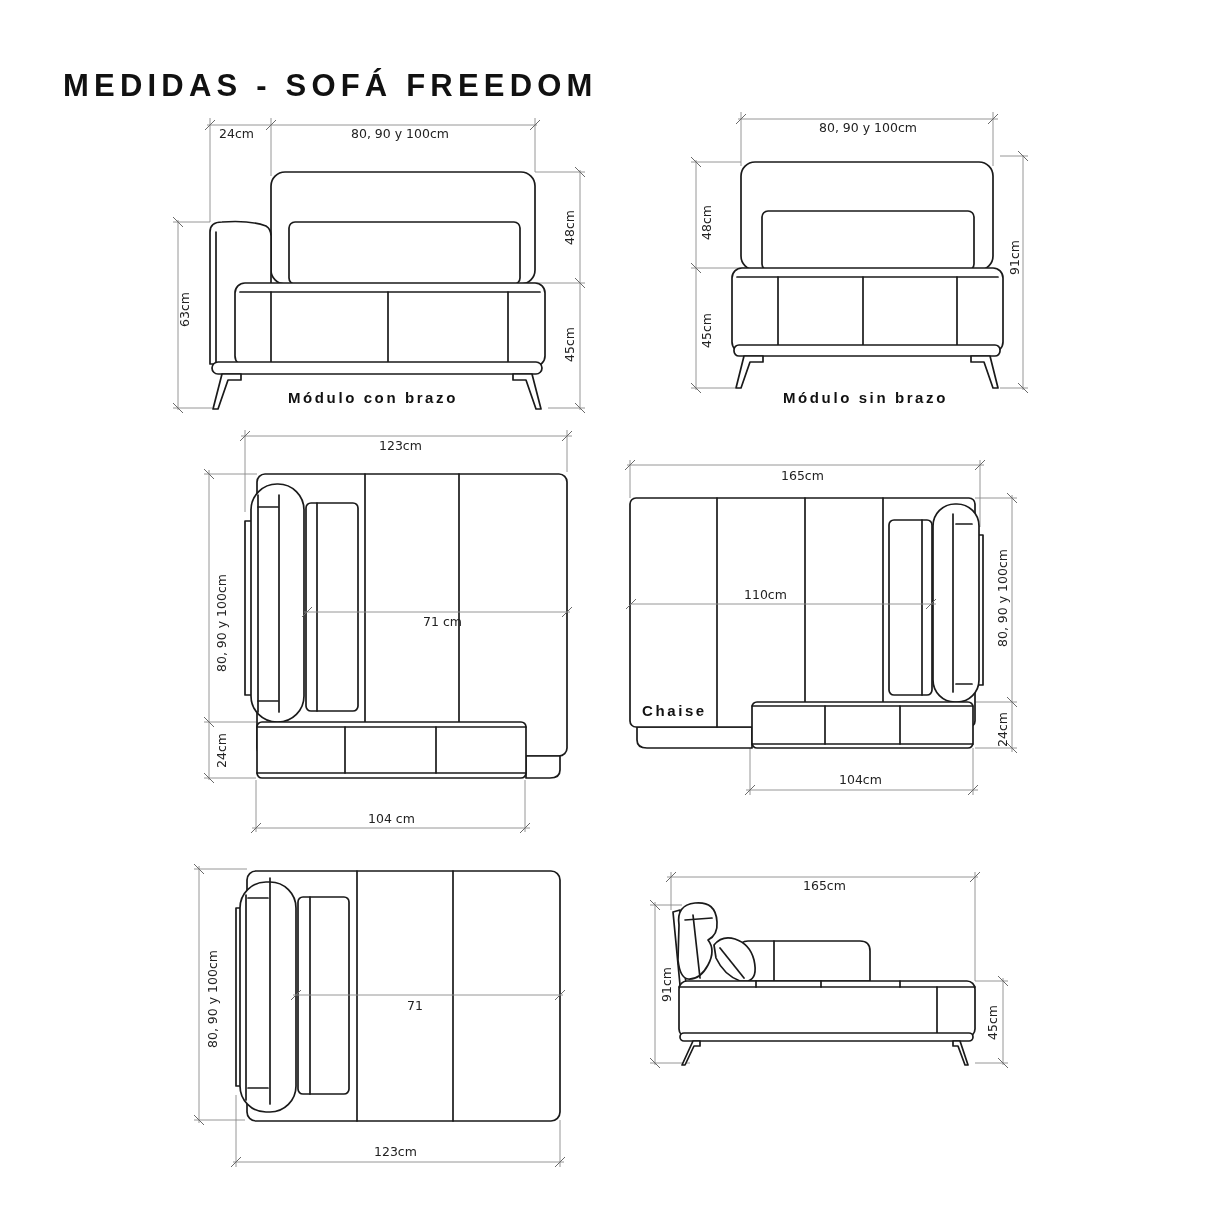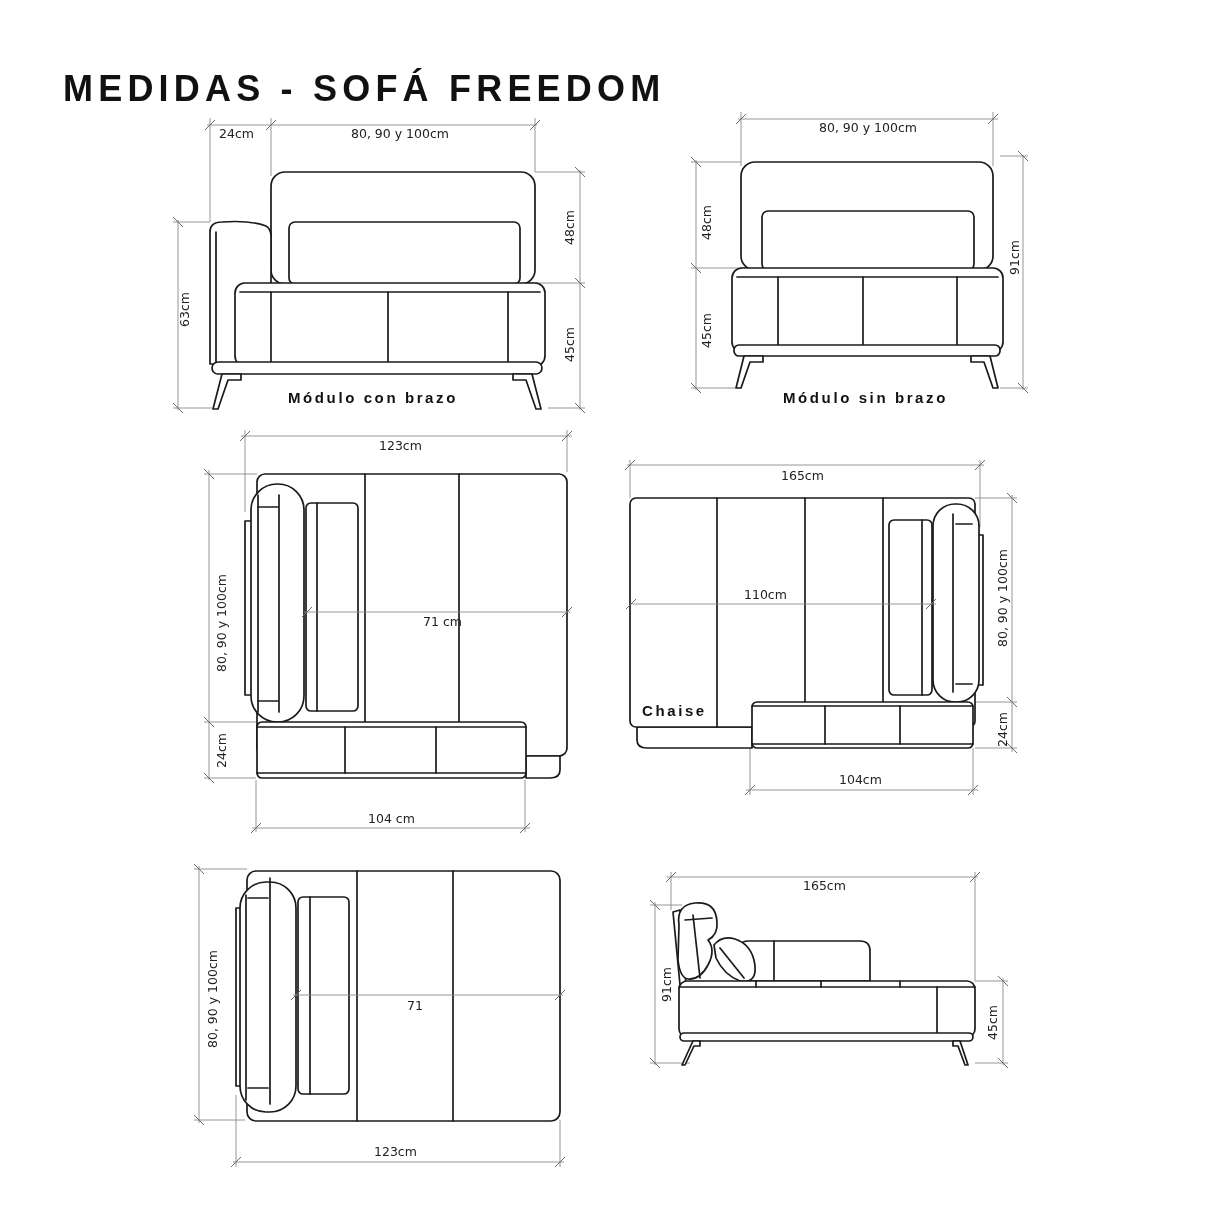--- a/index.html
+++ b/index.html
@@ -1,17 +1,17 @@
 <!DOCTYPE html>
 <html><head>
 <meta charset="utf-8">
 <style>
   html, body { margin: 0; padding: 0; background: #ffffff; }
   body { width: 1214px; height: 1214px; position: relative; overflow: hidden; font-family: "Liberation Sans", sans-serif; }
-  #title { position: absolute; left: 63px; top: 68px; font-family: "Liberation Sans", sans-serif; font-weight: 700; font-size: 36px; letter-spacing: 5.2px; color: #111111; white-space: nowrap; }
+  #title { position: absolute; left: 63px; top: 68px; font-family: "Liberation Sans", sans-serif; font-weight: 700; font-size: 31px; letter-spacing: 5.2px; color: #111111; white-space: nowrap; }
   svg#drawing { position: absolute; left: 0; top: 0; width: 1214px; height: 1214px; }
   .o { fill: #ffffff; stroke: #1a1a1a; stroke-width: 1.7; stroke-linejoin: round; stroke-linecap: round; }
   .l { fill: none; stroke: #1a1a1a; stroke-width: 1.7; stroke-linecap: round; }
   .d { fill: none; stroke: #8a8a8a; stroke-width: 0.9; }
   .t { stroke: #6a6a6a; stroke-width: 1; }
   .dim { font-family: "DejaVu Sans", sans-serif; font-size: 12.5px; fill: #222222; }
   .cap { font-family: "Liberation Sans", sans-serif; font-weight: 700; font-size: 15px; fill: #111111; letter-spacing: 2.6px; }
 </style>
 </head>
 <body>

